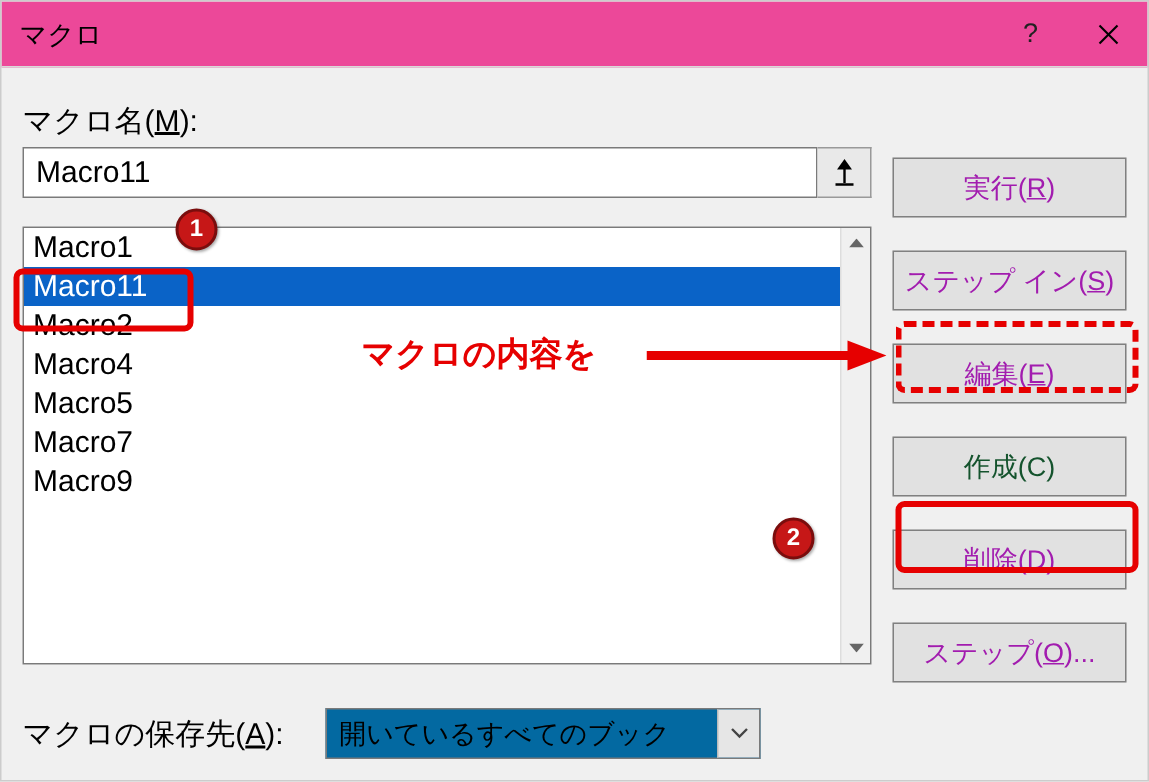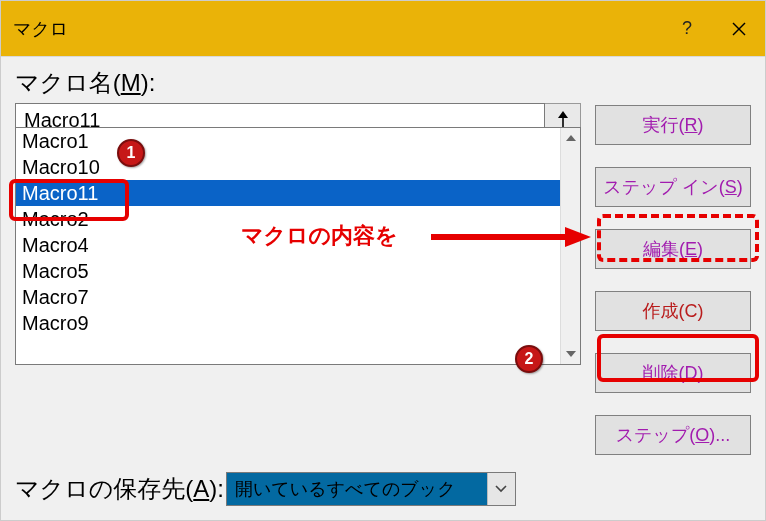--- a/index.html
+++ b/index.html
@@ -13,23 +13,23 @@
     color: #000;
     position: relative;
     overflow: hidden;
     border: 1px solid #ccc;
   }
 
   
   .titlebar {
     display: flex;
     align-items: center;
-    height: 56px;
+    height: 44px;
     padding: 0 0 0 12px;
-    background: #eab308;
+    background: #ec4899;
     border-bottom: 1px solid #d9d9d9;
   }
   .titlebar .title {
     flex: 1;
     font-size: 18px;
   }
   .titlebar .tb-btn {
     width: 52px;
     height: 44px;
     display: flex;
@@ -41,21 +41,21 @@
   .titlebar .tb-btn svg { display:block; }
 
   
   .content {
     position: absolute;
     top: 44px; left: 0; right: 0; bottom: 0;
     padding: 16px 14px 0 14px;
   }
 
   .label {
-    font-size: 24px;
+    font-size: 20px;
     margin: 6px 0 2px 0;
   }
   .label .ul { text-decoration: underline; }
 
   .row-name {
     display: flex;
     align-items: stretch;
     gap: 0;
     margin-top: 4px;
   }
@@ -77,23 +77,23 @@
     background: #e9e9e9;
     display: flex;
     align-items: center;
     justify-content: center;
   }
 
   
   .list-wrap {
     position: absolute;
     left: 14px;
-    top: 82px;
+    top: 106px;
     width: 566px;
-    height: 238px;
+    height: 292px;
     border: 1px solid #7a7a7a;
     background: #fff;
   }
   .list-inner {
     position: absolute;
     top: 0; left: 0; right: 20px; bottom: 0;
     overflow: hidden;
   }
   .list-item {
     height: 26px;
@@ -138,32 +138,32 @@
     border: 1px solid #808080;
     background: #e1e1e1;
     font-size: 18px;
     font-family: inherit;
     display: flex;
     align-items: center;
     justify-content: center;
     color: #a21caf;
   }
   .btn.disabled {
-    color: #b91c1c;
+    color: #14532d;
   }
   .btn .ul { text-decoration: underline; }
 
   
   .save-row {
     position: absolute;
     left: 14px;
     bottom: 14px;
     display: flex;
     align-items: center;
-    gap: 2px;
+    gap: 28px;
   }
   .combo {
     display: flex;
     align-items: stretch;
     height: 34px;
     border: 1px solid #7a7a7a;
     background: #0369a1;
   }
   .combo-text {
     width: 260px;
@@ -251,21 +251,20 @@
         <line x1="8" y1="16" x2="8" y2="3" stroke="#000" stroke-width="1.6"></line>
         <polygon points="8,0 3,7 13,7" fill="#000"></polygon>
         <line x1="2" y1="17" x2="14" y2="17" stroke="#000" stroke-width="1.6"></line>
       </svg>
     </div>
   </div>
 
   <div class="list-wrap">
     <div class="list-inner" id="list-inner">
         <div class="list-item">Macro1</div>
-        <div class="list-item">Macro10</div>
         <div class="list-item selected">Macro11</div>
         <div class="list-item">Macro2</div>
         <div class="list-item">Macro4</div>
         <div class="list-item">Macro5</div>
         <div class="list-item">Macro7</div>
         <div class="list-item">Macro9</div>
       </div>
     <div class="list-scroll">
       <div class="scroll-arrow up">
         <svg width="10" height="6" viewBox="0 0 10 6">

